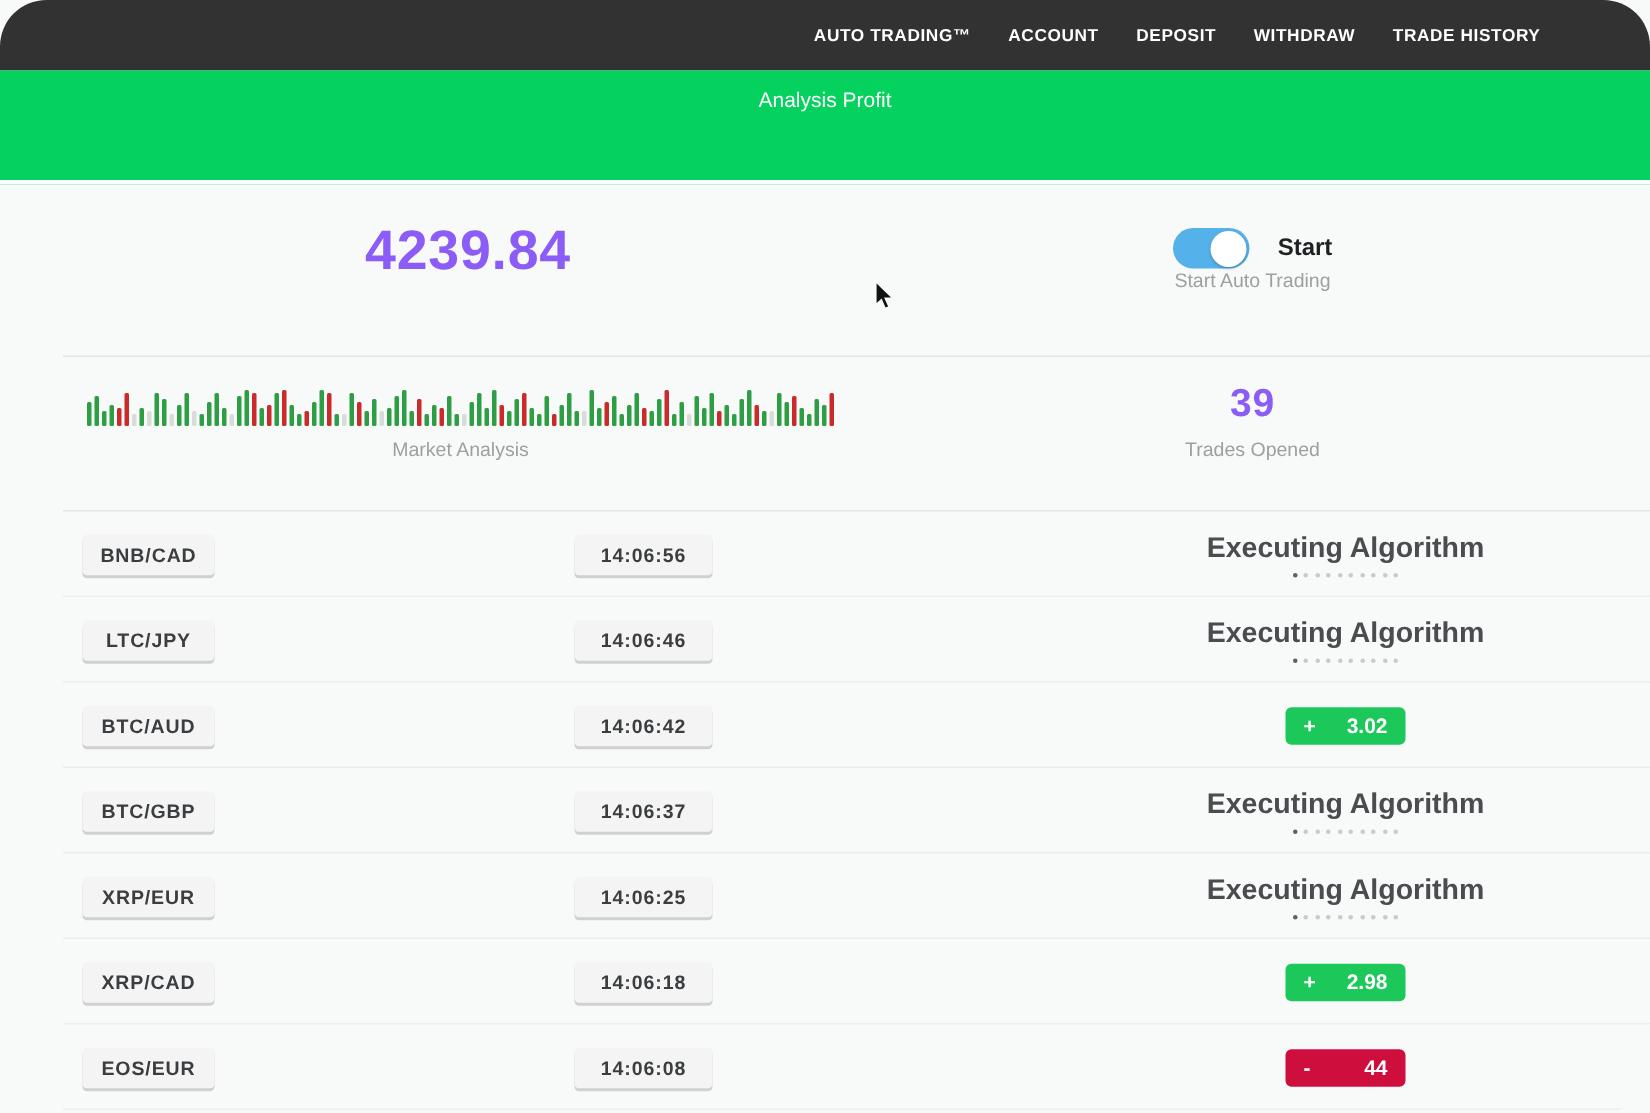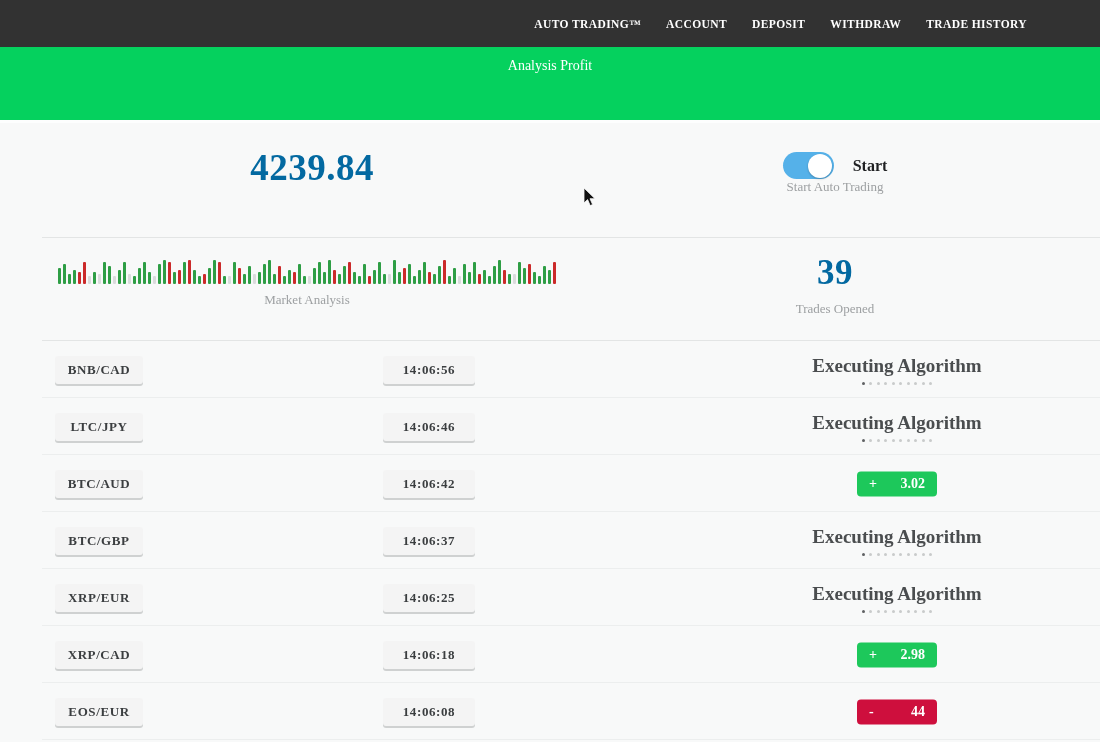--- a/index.html
+++ b/index.html
@@ -1,52 +1,52 @@
 <!DOCTYPE html>
 <html><head>
 <meta charset="utf-8">
 <style>
   html,body{margin:0;padding:0;background:#f8f9f9;}
   .page{position:relative;width:1100px;height:742px;background:#f8f9f9;overflow:hidden;
-        font-family:Liberation Serif, serif;-webkit-font-smoothing:antialiased;}
+        font-family:Liberation Sans, sans-serif;border-radius:31px;-webkit-font-smoothing:antialiased;}
 
   
   .nav{position:absolute;top:0;left:0;right:0;height:47px;background:#323232;
        display:flex;align-items:center;justify-content:flex-end;gap:25px;padding-right:73px;box-sizing:border-box;}
   .nav-item{color:#fff;font-size:11.5px;font-weight:bold;letter-spacing:.4px;cursor:pointer;white-space:nowrap;}
 
   
   .banner{position:absolute;top:47px;left:0;right:0;height:73px;background:#05d15e;
           border-bottom:3px solid #fdfefe;box-sizing:content-box;text-align:center;color:#fff;}
   .banner-label{font-size:14px;margin-top:11px;}
   .banner-value{font-size:30px;font-weight:bold;line-height:1.15;}
 
   
   .cell{position:absolute;text-align:center;}
   .balance-cell{left:162px;top:146px;width:300px;}
-  .big-num{font-size:37px;font-weight:bold;color:#0369a1;letter-spacing:.5px;}
+  .big-num{font-size:37px;font-weight:bold;color:#8b5cf6;letter-spacing:.5px;}
   .sub-label{font-size:13px;color:#9da0a2;margin-top:15px;}
   .start-cell{left:700px;top:152px;width:270px;}
   .toggle-row{display:flex;align-items:center;justify-content:center;gap:19px;}
   .toggle{position:relative;width:51px;height:27px;border-radius:14px;background:#55b1e9;cursor:pointer;}
   .knob{position:absolute;top:1.5px;right:1.5px;width:24px;height:24px;border-radius:50%;background:#fff;
         box-shadow:0 1px 2px rgba(0,0,0,.25);}
   .toggle-label{font-size:16px;font-weight:bold;color:#1f2022;}
   .start-cell .sub-label{margin-top:0;}
 
   .divider{position:absolute;left:42px;right:0;height:1px;background:#e3e5e5;}
   .div1{top:237px;} .div2{top:340px;}
 
   .market-cell{left:42px;top:255px;width:530px;}
   .bars{display:flex;align-items:flex-end;justify-content:center;gap:2px;height:29px;}
   .bar{width:3px;border-radius:1px;}
   .bar.g{background:#2e9e45;} .bar.r{background:#cb2a2a;} .bar.l{background:#d9dbdb;}
   .market-cell .sub-label{margin-top:8px;}
   .trades-cell{left:700px;top:253px;width:270px;}
-  .trades-cell .big-num{font-size:35px;}
+  .trades-cell .big-num{font-size:26px;}
   .trades-cell .sub-label{margin-top:8px;}
 
   
   .rows{position:absolute;top:341px;left:0;right:0;}
   .trade-row{position:relative;height:57px;}
   .row-divider{position:absolute;left:42px;right:0;bottom:0;height:1px;background:#eceeee;}
   .chip{position:absolute;top:50%;transform:translateY(-50%);background:#f4f4f4;border-radius:3px;
         box-shadow:0 2px 0 #cfd1d1;font-size:13px;font-weight:bold;color:#3b3e40;
         letter-spacing:.6px;text-align:center;padding:6px 0;cursor:pointer;}
   .chip.pair{left:55px;width:88px;}

